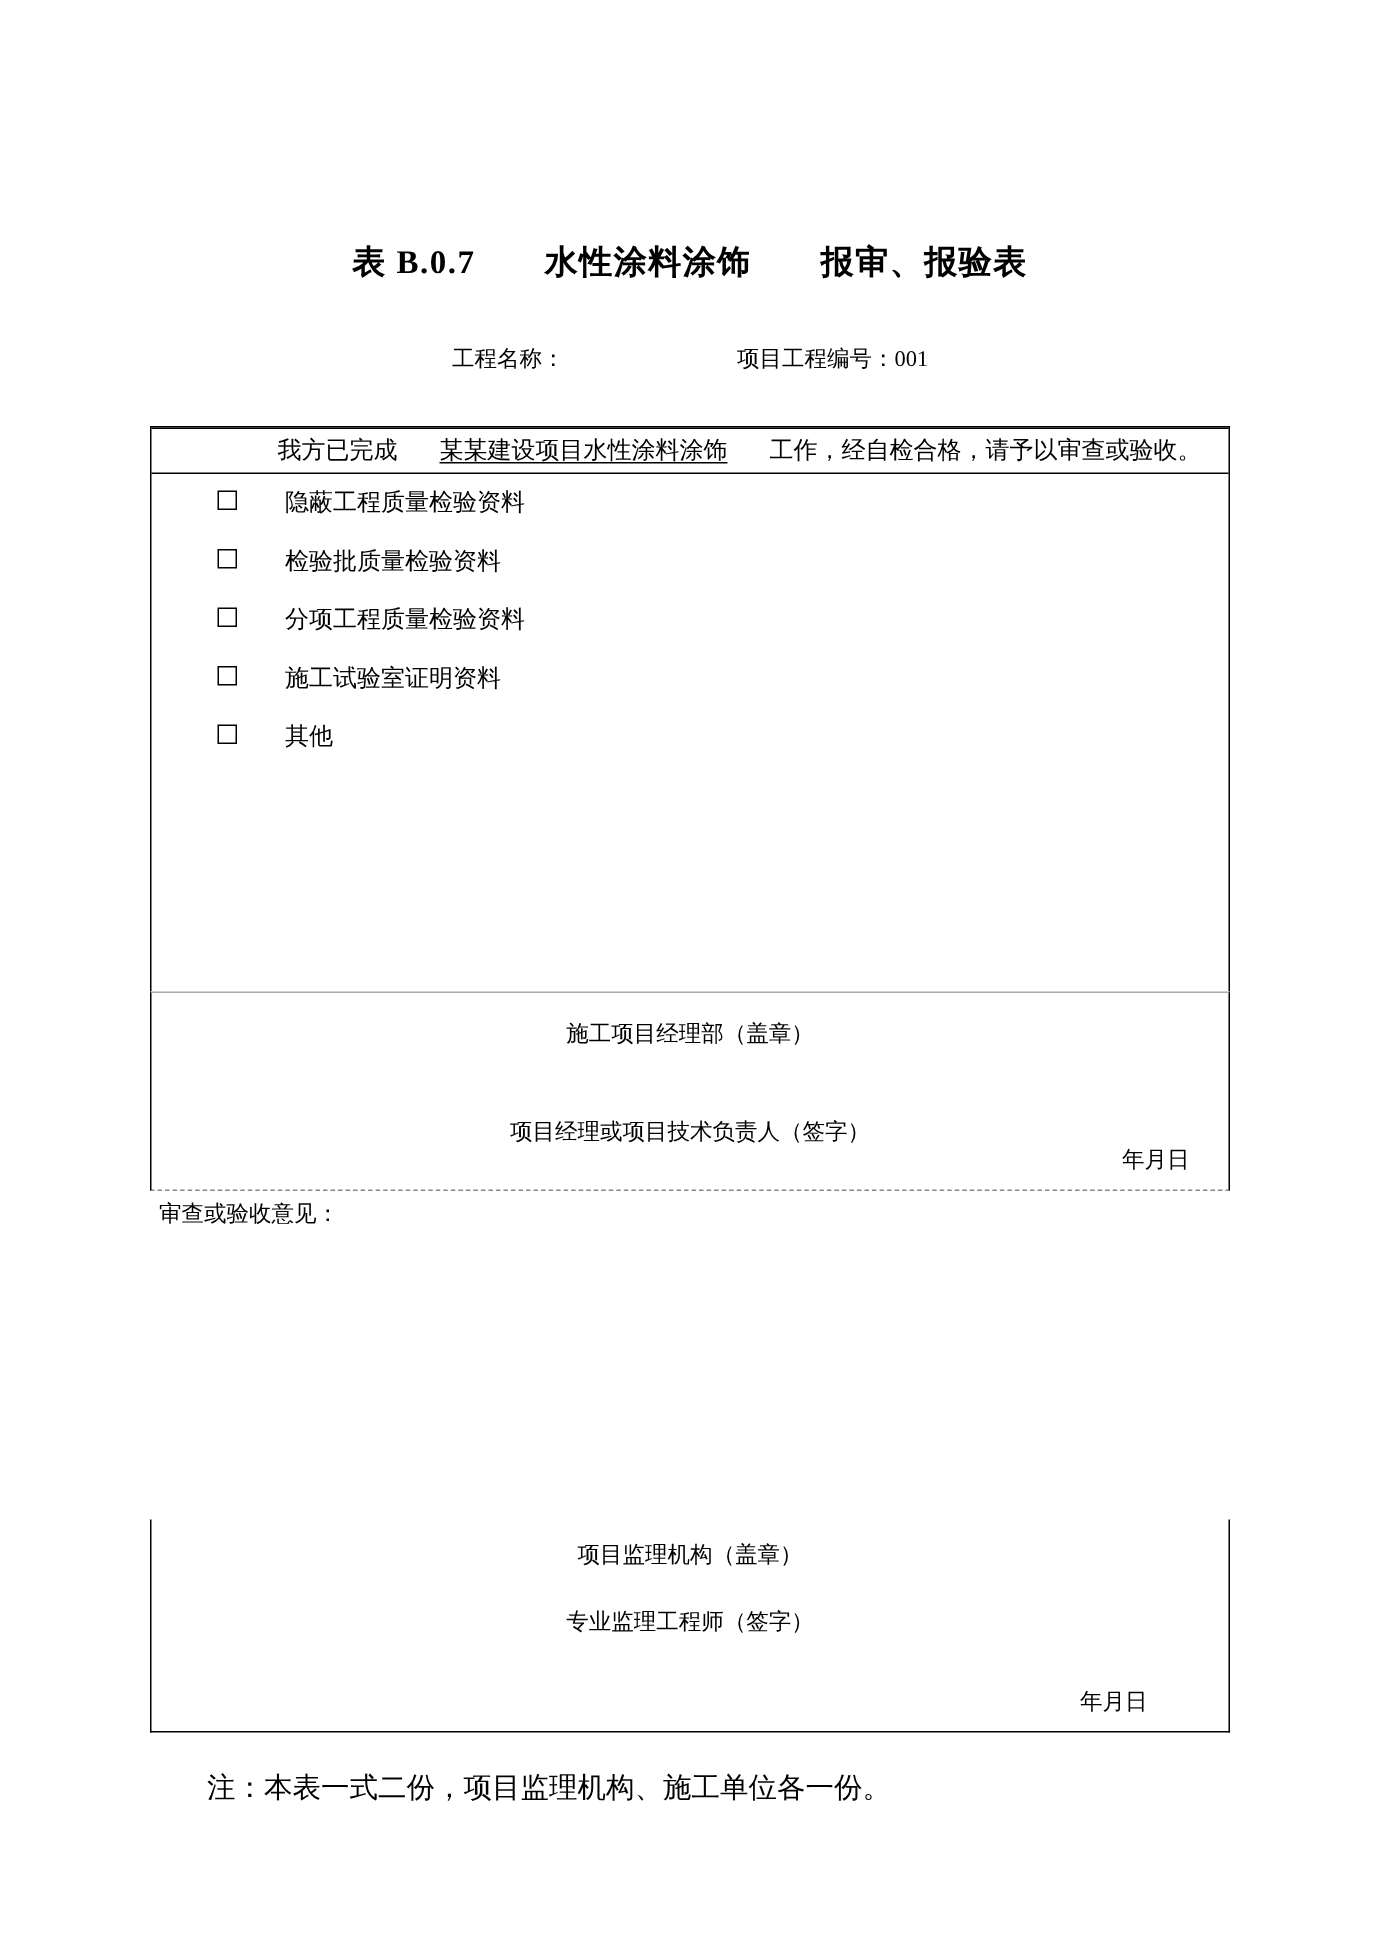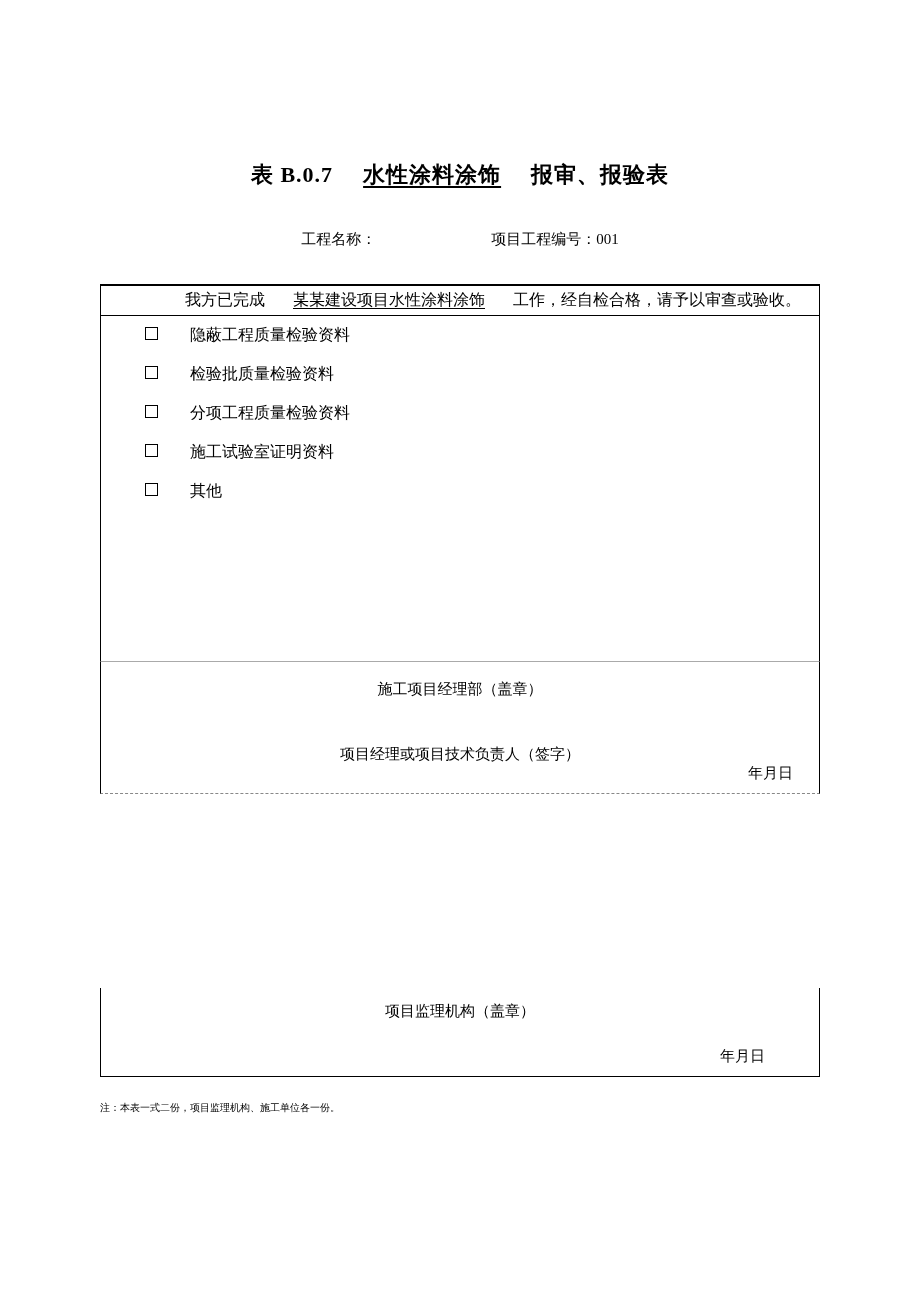--- a/index.html
+++ b/index.html
@@ -15,23 +15,22 @@
       padding: 160px 100px 40px 100px;
     }
     .title {
       text-align: center;
       font-size: 22px;
       font-weight: bold;
       margin-bottom: 40px;
       letter-spacing: 1px;
     }
     .title .underline {
-      text-decoration: underline;
       text-underline-offset: 4px;
-      margin: 0 2px;
+      margin: 0 18px;
     }
     .title .gap { display: inline-block; width: 28px; }
     .meta-row {
       display: flex;
       justify-content: center;
       font-size: 15px;
       margin-bottom: 35px;
       padding: 0 10px;
     }
     .meta-left { display: flex; gap: 0; }
@@ -106,22 +105,23 @@
       border-bottom: 1px solid #000;
       margin-top: 194px;
       padding: 10px 20px 10px 20px;
       font-size: 15px;
       text-align: center;
     }
     .section3-body .line1 { margin-bottom: 26px; margin-top: 4px; }
     .section3-body .line2 { margin-bottom: 34px; }
     .section3-body .date { text-align: right; padding-right: 34px; }
     .footnote {
-      font-size: 10px;
+      font-size: 19px;
       margin-top: 24px;
+      margin-left: 38px;
     }
     .spacer-big { height: 150px; }
   </style>
 </head>
 <body>
 
 <div class="page">
 
   <div class="title">
     <span>表 B.0.7</span><span class="gap"></span><span class="underline">水性涂料涂饰</span><span class="gap"></span><span>报审、报验表</span>
@@ -167,21 +167,23 @@
     </div>
     <div class="spacer-big"></div>
   </div>
 
   <div class="section2">
     <div class="line1">施工项目经理部（盖章）</div>
     <div class="line2">项目经理或项目技术负责人（签字）</div>
     <div class="date">年月日</div>
   </div>
 
+  <div class="section3-header">审查或验收意见：</div>
 
   <div class="section3-body">
     <div class="line1">项目监理机构（盖章）</div>
+    <div class="line2">专业监理工程师（签字）</div>
     <div class="date">年月日</div>
   </div>
 
   <div class="footnote">注：本表一式二份，项目监理机构、施工单位各一份。</div>
 
 </div>
 
 </body></html>

